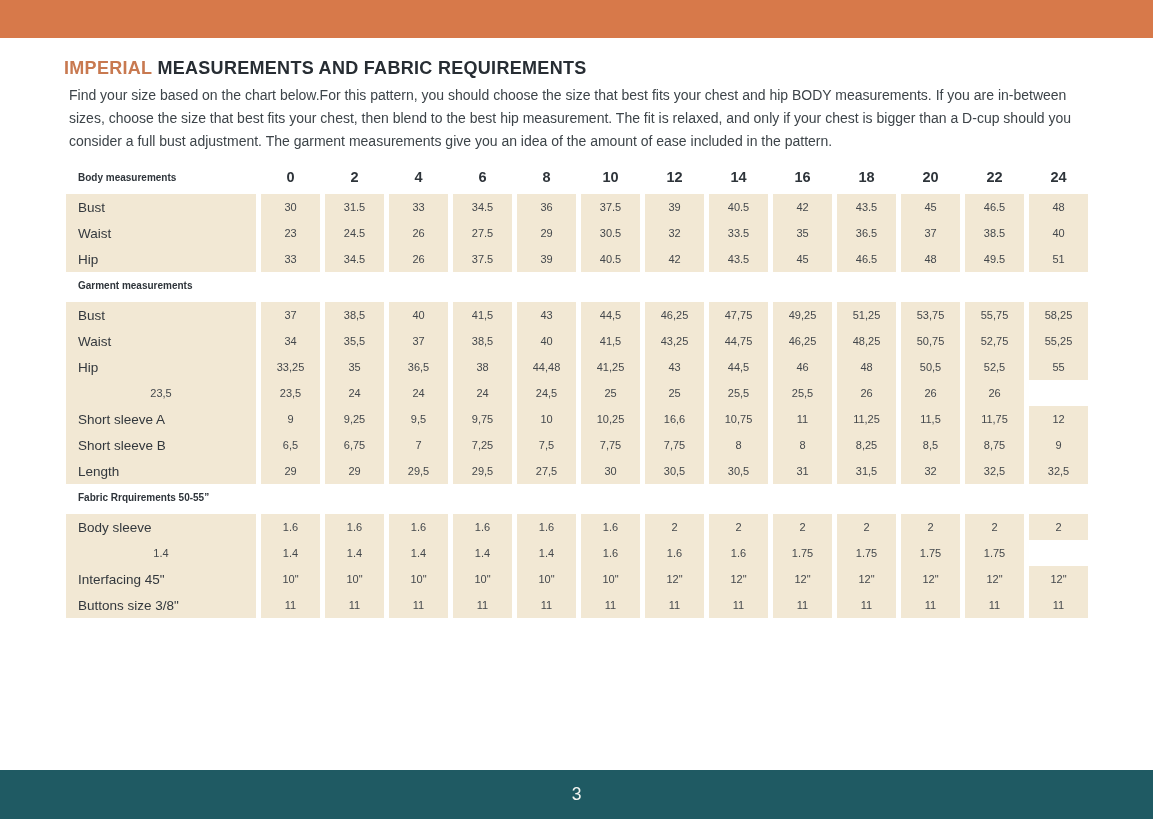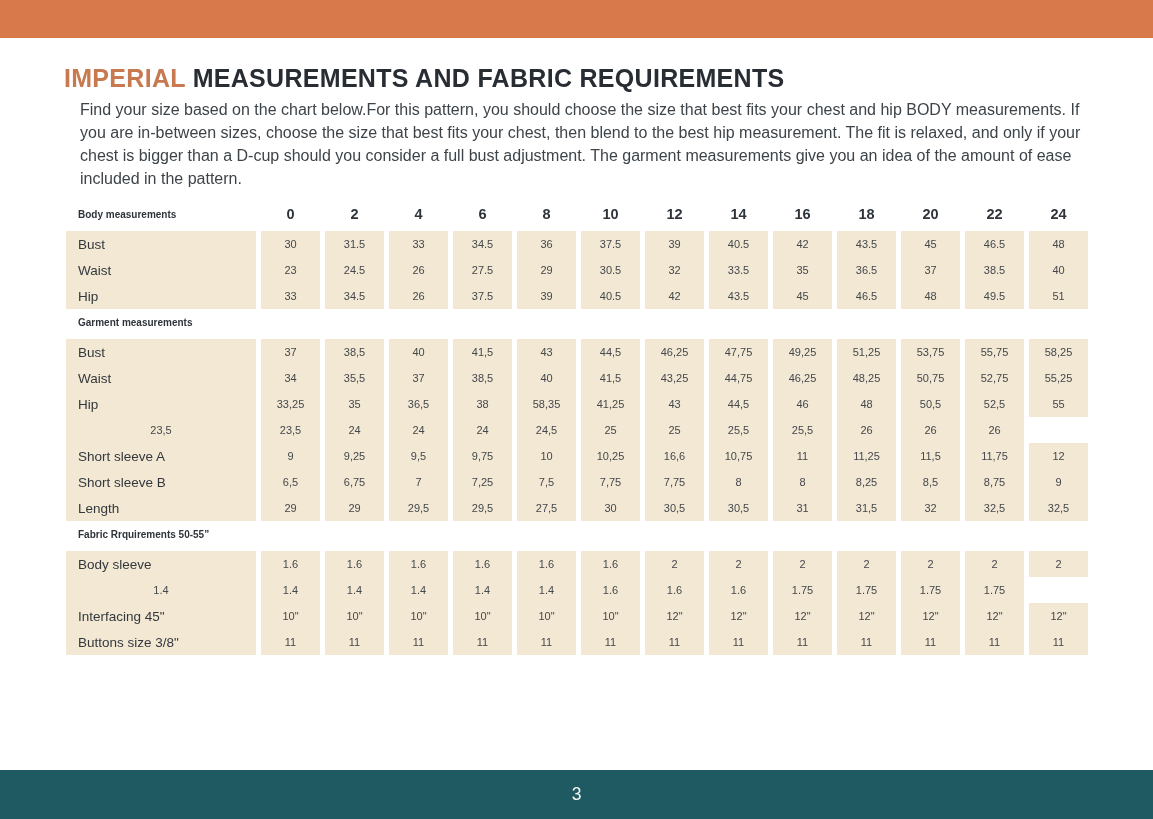--- a/index.html
+++ b/index.html
@@ -14,33 +14,33 @@
   }
   .top-bar {
     width: 100%;
     height: 38px;
     background: #d7794a;
   }
   .content {
     padding: 0 64px;
   }
   .page-title {
-    margin: 26px 0 0 0;
-    font-size: 25px;
+    margin: 20px 0 0 0;
+    font-size: 18px;
     font-weight: bold;
     letter-spacing: 0.3px;
     color: #272d33;
   }
   .page-title .highlight {
     color: #c87950;
   }
   .intro {
-    margin: 5px 0 0 16px;
+    margin: 5px 0 0 5px;
     width: 1022px;
-    font-size: 16px;
+    font-size: 14px;
     line-height: 23px;
     color: #3d4449;
   }
   .size-table {
     margin-top: 11px;
     margin-left: 2px;
     width: 1022px;
   }
   .trow {
     display: grid;
@@ -210,21 +210,21 @@
         <div class="val-cell">50,75</div>
         <div class="val-cell">52,75</div>
         <div class="val-cell">55,25</div>
       </div>
       <div class="trow">
         <div class="label-cell">Hip</div>
         <div class="val-cell">33,25</div>
         <div class="val-cell">35</div>
         <div class="val-cell">36,5</div>
         <div class="val-cell">38</div>
-        <div class="val-cell">58,35</div>
+        <div class="val-cell">44,48</div>
         <div class="val-cell">41,25</div>
         <div class="val-cell">43</div>
         <div class="val-cell">44,5</div>
         <div class="val-cell">46</div>
         <div class="val-cell">48</div>
         <div class="val-cell">50,5</div>
         <div class="val-cell">52,5</div>
         <div class="val-cell">55</div>
       </div>
       <div class="trow">

